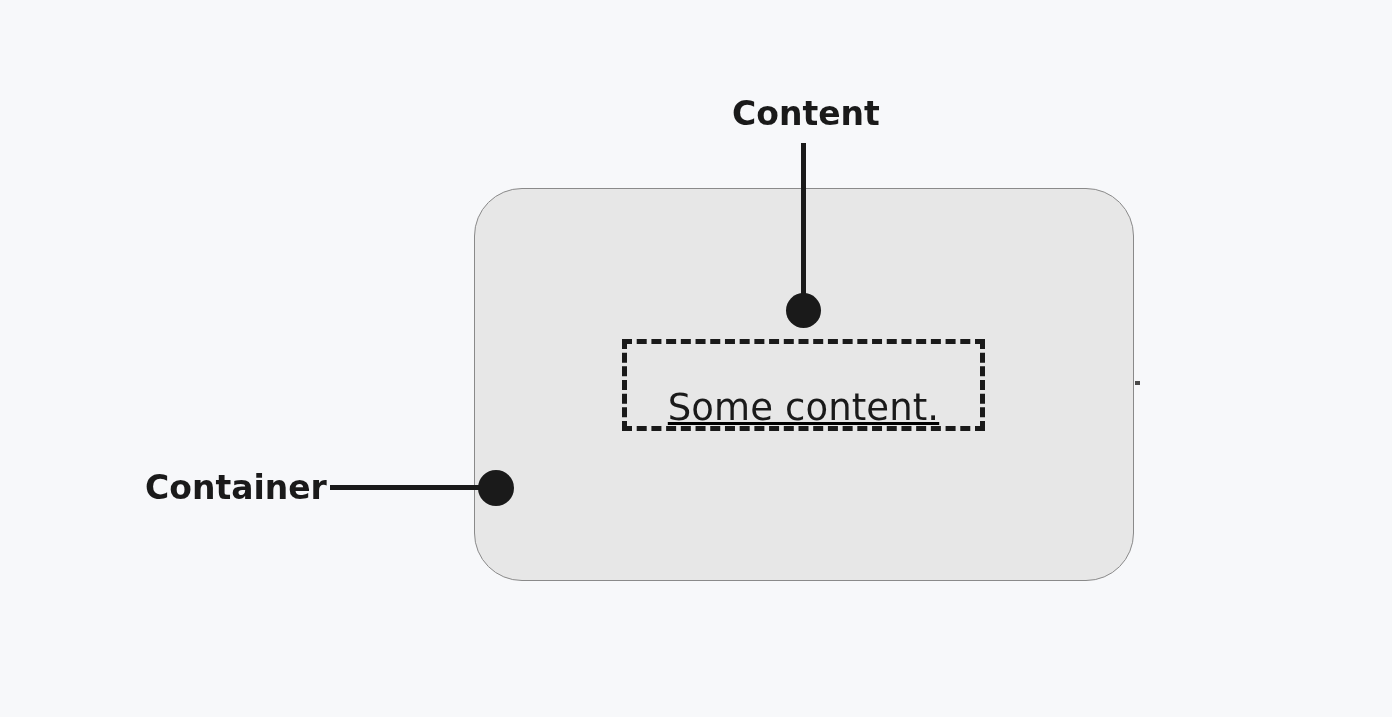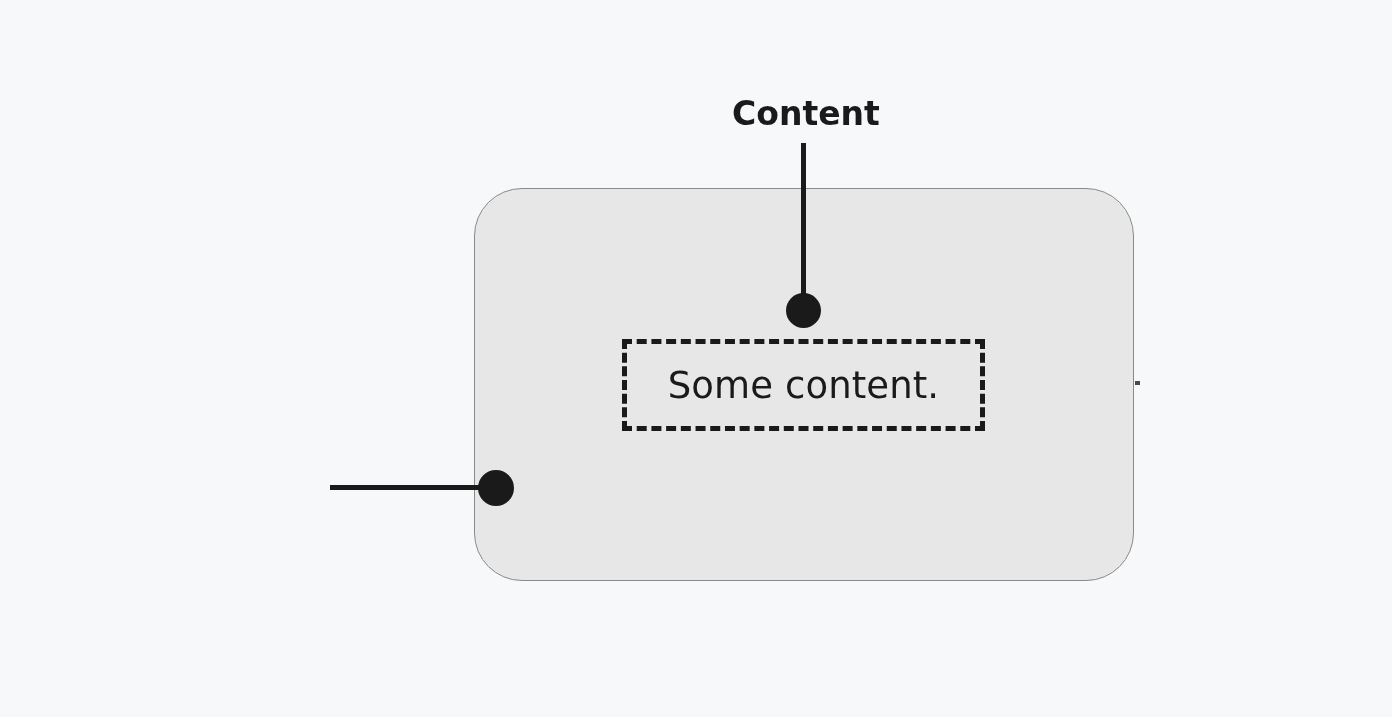--- a/index.html
+++ b/index.html
@@ -32,22 +32,23 @@
   
   .content-box {
     position: absolute;
     left: 622px;
     top: 339px;
     width: 363px;
     height: 92px;
     box-sizing: border-box;
     border: 5px dashed #1a1a1a;
     display: flex;
-    align-items: center;
+    align-items: flex-end;
     justify-content: center;
+    text-decoration: underline;
   }
   .content-text {
     font-size: 37px;
     color: #1a1a1a;
     line-height: 1;
     white-space: nowrap;
     letter-spacing: 0.1px;
   }
 
   
@@ -125,16 +126,17 @@
   <div class="edge-tick"></div>
 
   <div class="content-box">
     <span class="content-text">Some content.</span>
   </div>
 
   <div class="label label-content">Content</div>
   <div class="leader-vertical"></div>
   <div class="dot dot-content"></div>
 
+  <div class="label label-container">Container</div>
   <div class="leader-horizontal"></div>
   <div class="dot dot-container"></div>
 
 </div>
 
 </body></html>

